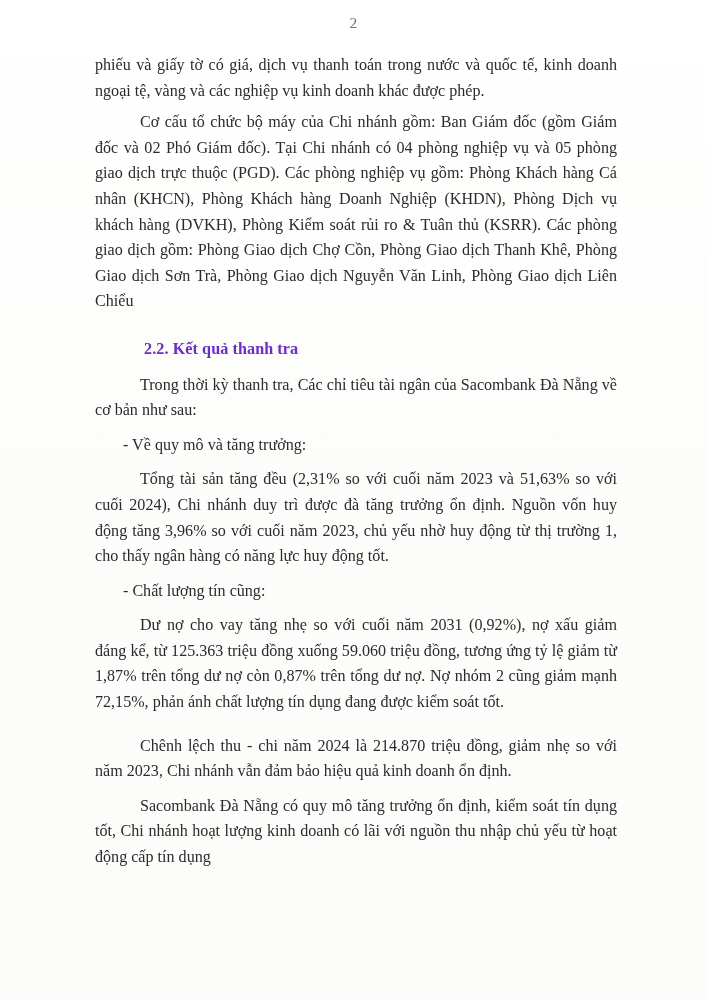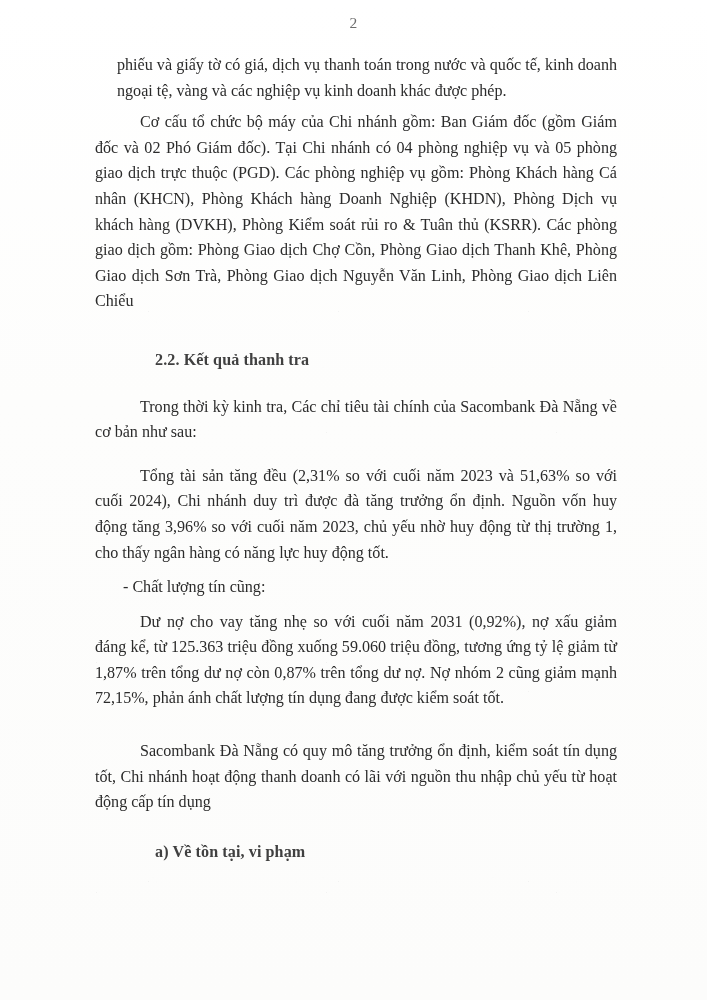--- a/index.html
+++ b/index.html
@@ -55,28 +55,28 @@
     margin: 0;
     font-size: 16.1px;
     line-height: 25.6px;
     text-align: justify;
     text-justify: inter-word;
     color: #2b2b2b;
     hyphens: none;
   }
   p.indent { text-indent: 45px; }
   p.indent-sm { text-indent: 28px; }
-  p.noindent { text-indent: 0; margin-left: 22px; }
+  p.noindent { text-indent: 0; }
 
   p.heading {
-    margin: 15px;
+    margin: 4px;
     font-size: 16.1px;
     line-height: 25.6px;
     font-weight: bold;
-    color: #404040;
+    color: #6d28d9;
     text-indent: 45px;
     text-align: left;
     letter-spacing: 0.1px;
   }
 
   .gap-sm { height: 6px; }
   .gap-md { height: 9px; }
 
   
   .speckle {
@@ -111,50 +111,51 @@
 
       <div class="gap-md"></div>
 
 
       <div class="gap-md"></div>
 
       <p class="heading">2.2. Kết quả thanh tra</p>
 
       <div class="gap-sm"></div>
 
-      <p class="para indent">Trong thời kỳ kinh tra, Các chỉ tiêu tài chính của Sacombank Đà Nẵng về cơ bản như sau:</p>
+      <p class="para indent">Trong thời kỳ thanh tra, Các chỉ tiêu tài ngân của Sacombank Đà Nẵng về cơ bản như sau:</p>
 
       <div class="gap-md"></div>
 
+      <p class="para indent-sm">- Về quy mô và tăng trưởng:</p>
 
       <div class="gap-md"></div>
 
       <p class="para indent">Tổng tài sản tăng đều (2,31% so với cuối năm 2023 và 51,63% so với cuối 2024), Chi nhánh duy trì được đà tăng trưởng ổn định. Nguồn vốn huy động tăng 3,96% so với cuối năm 2023, chủ yếu nhờ huy động từ thị trường 1, cho thấy ngân hàng có năng lực huy động tốt.</p>
 
       <div class="gap-md"></div>
 
       <p class="para indent-sm">- Chất lượng tín cũng:</p>
 
       <div class="gap-md"></div>
 
       <p class="para indent">Dư nợ cho vay tăng nhẹ so với cuối năm 2031 (0,92%), nợ xấu giảm đáng kể, từ 125.363 triệu đồng xuống 59.060 triệu đồng, tương ứng tỷ lệ giảm từ 1,87% trên tổng dư nợ còn 0,87% trên tổng dư nợ. Nợ nhóm 2 cũng giảm mạnh 72,15%, phản ánh chất lượng tín dụng đang được kiểm soát tốt.</p>
 
       <div class="gap-md"></div>
 
 
       <div class="gap-md"></div>
 
+      <p class="para indent">Chênh lệch thu - chi năm 2024 là  214.870 triệu đồng, giảm nhẹ so với năm 2023, Chi nhánh vẫn đảm bảo hiệu quả kinh doanh ổn định.</p>
 
       <div class="gap-md"></div>
 
-      <p class="para indent">Sacombank Đà Nẵng có quy mô tăng trưởng ổn định, kiểm soát tín dụng tốt, Chi nhánh hoạt động thanh doanh có lãi với nguồn thu nhập chủ yếu từ hoạt động cấp tín dụng</p>
+      <p class="para indent">Sacombank Đà Nẵng có quy mô tăng trưởng ổn định, kiểm soát tín dụng tốt, Chi nhánh hoạt lượng kinh doanh có lãi với nguồn thu nhập chủ yếu từ hoạt động cấp tín dụng</p>
 
       <div class="gap-md"></div>
 
-      <p class="heading">a) Về tồn tại, vi phạm</p>
 
       <div class="gap-sm"></div>
 
     </div>
 
     <div class="speckle"></div>
   </div>
 </div>
 
 </body></html>

